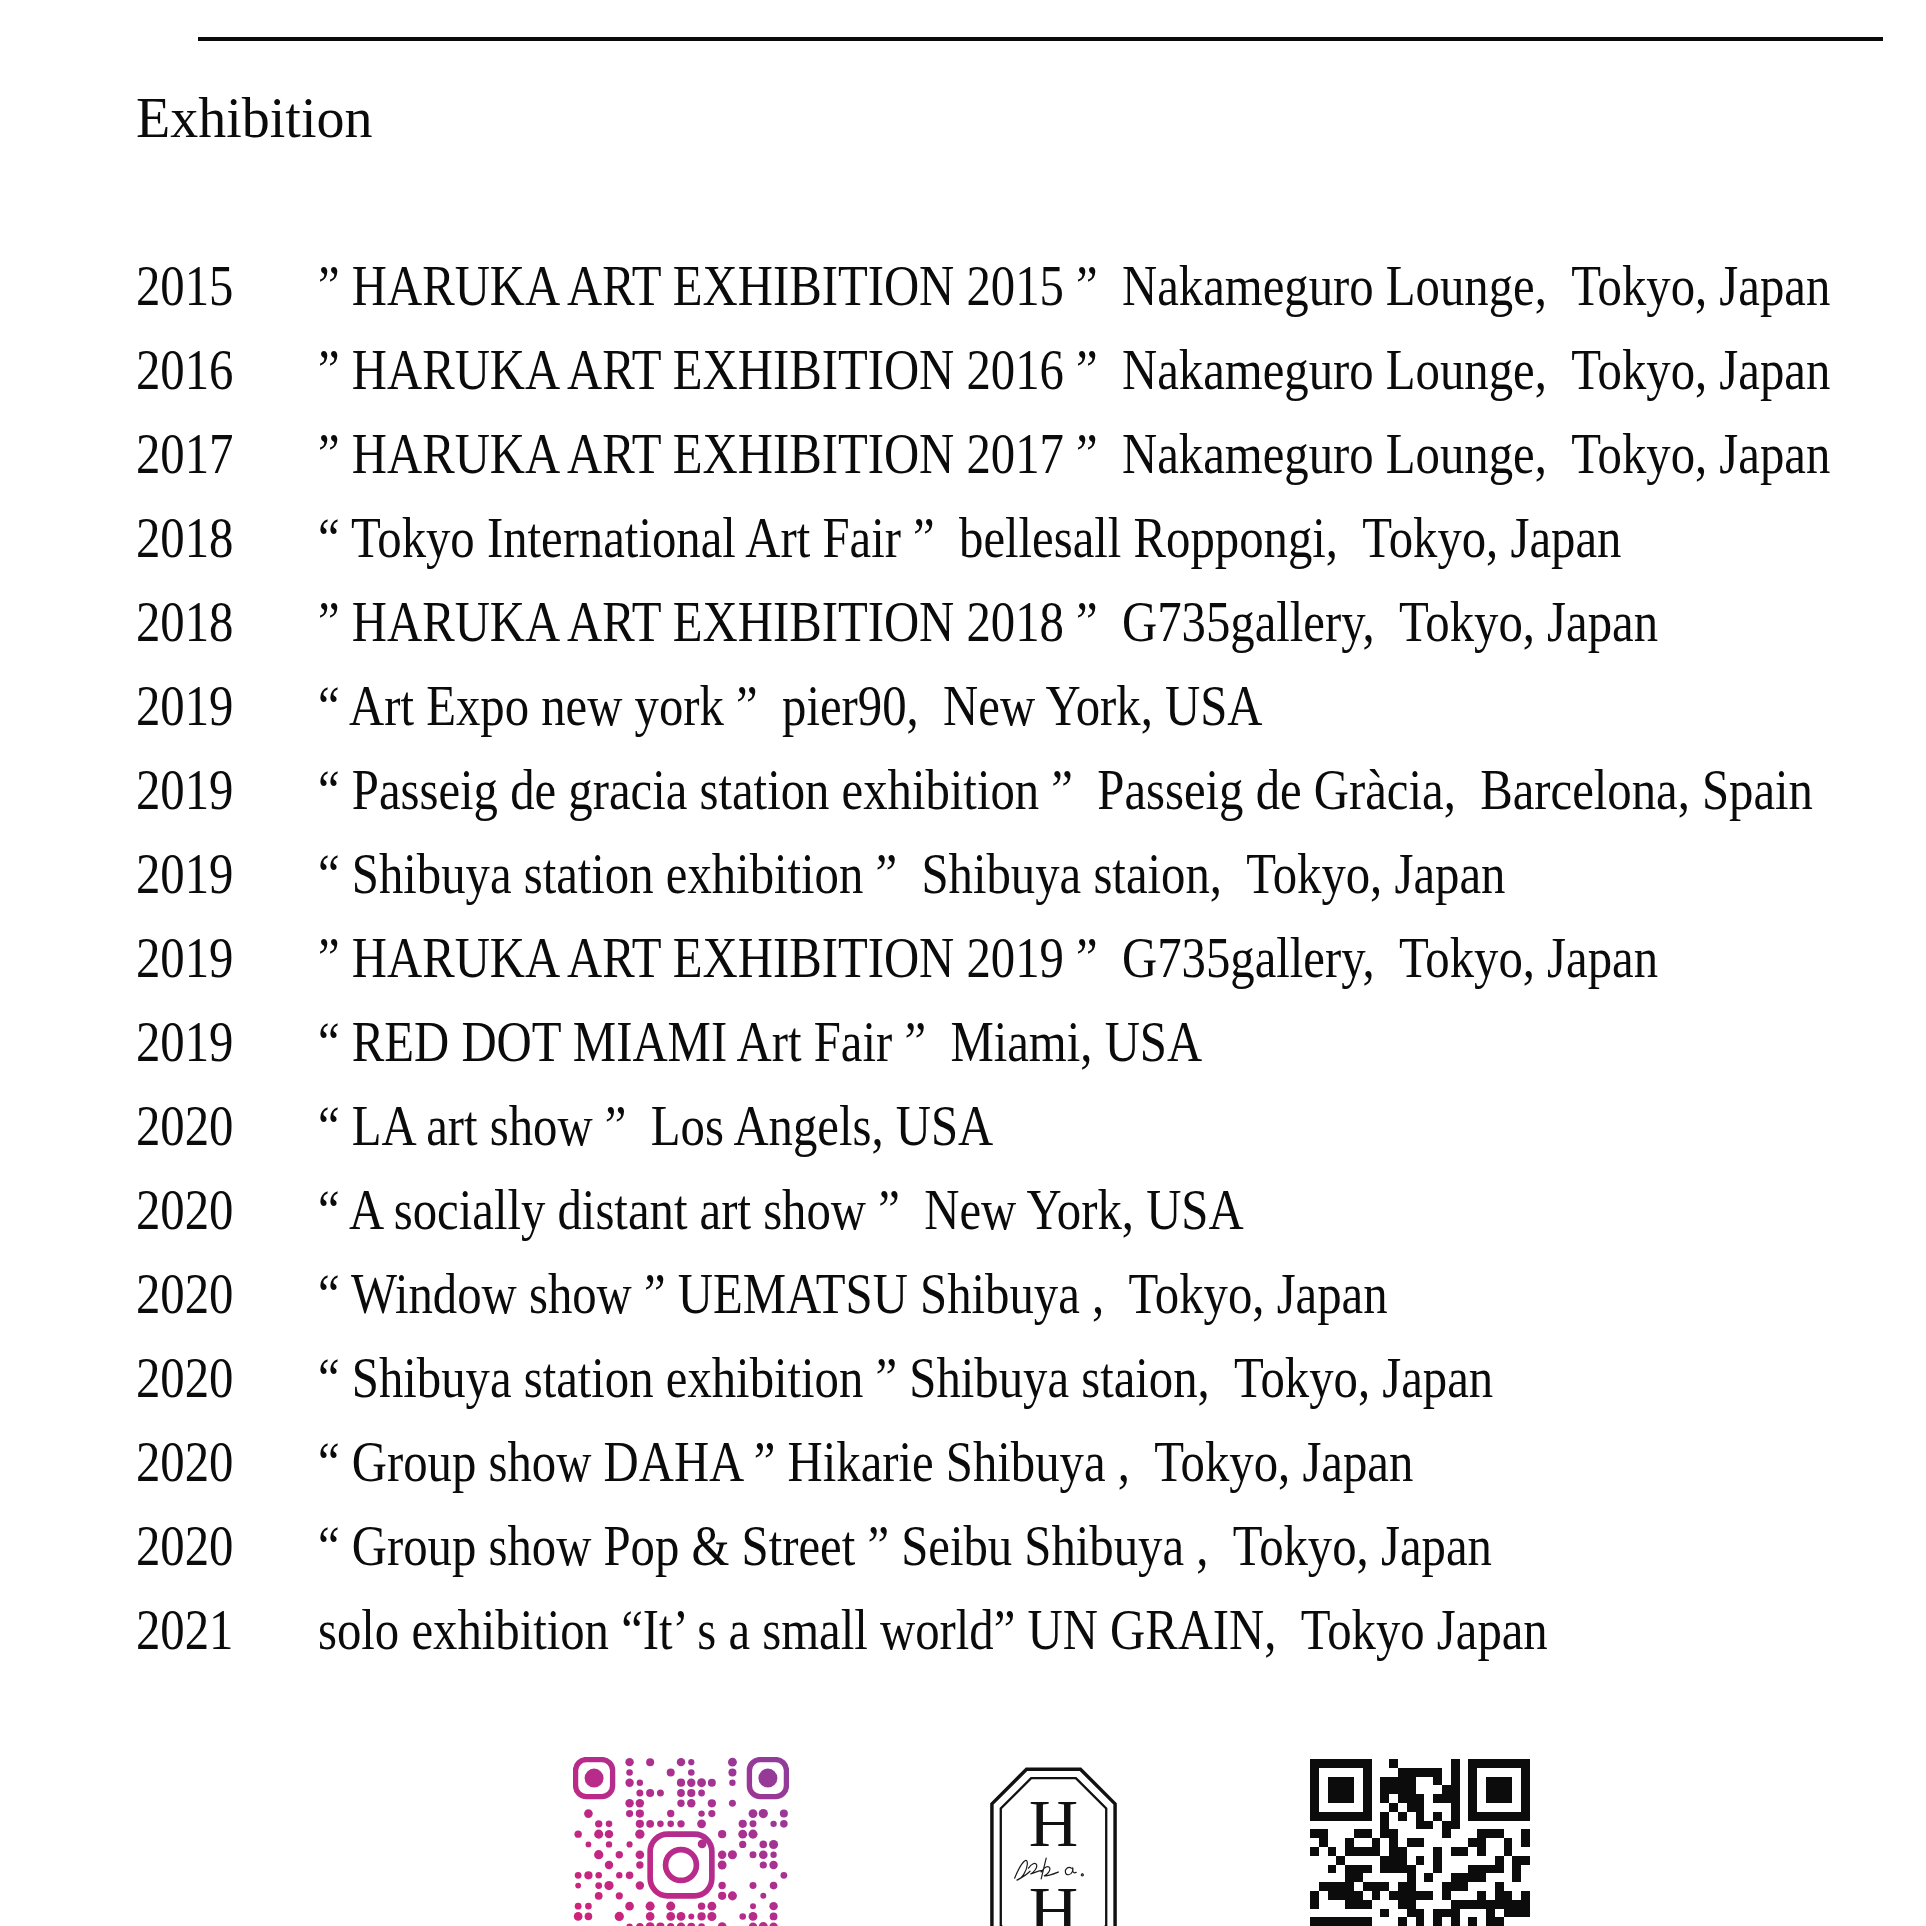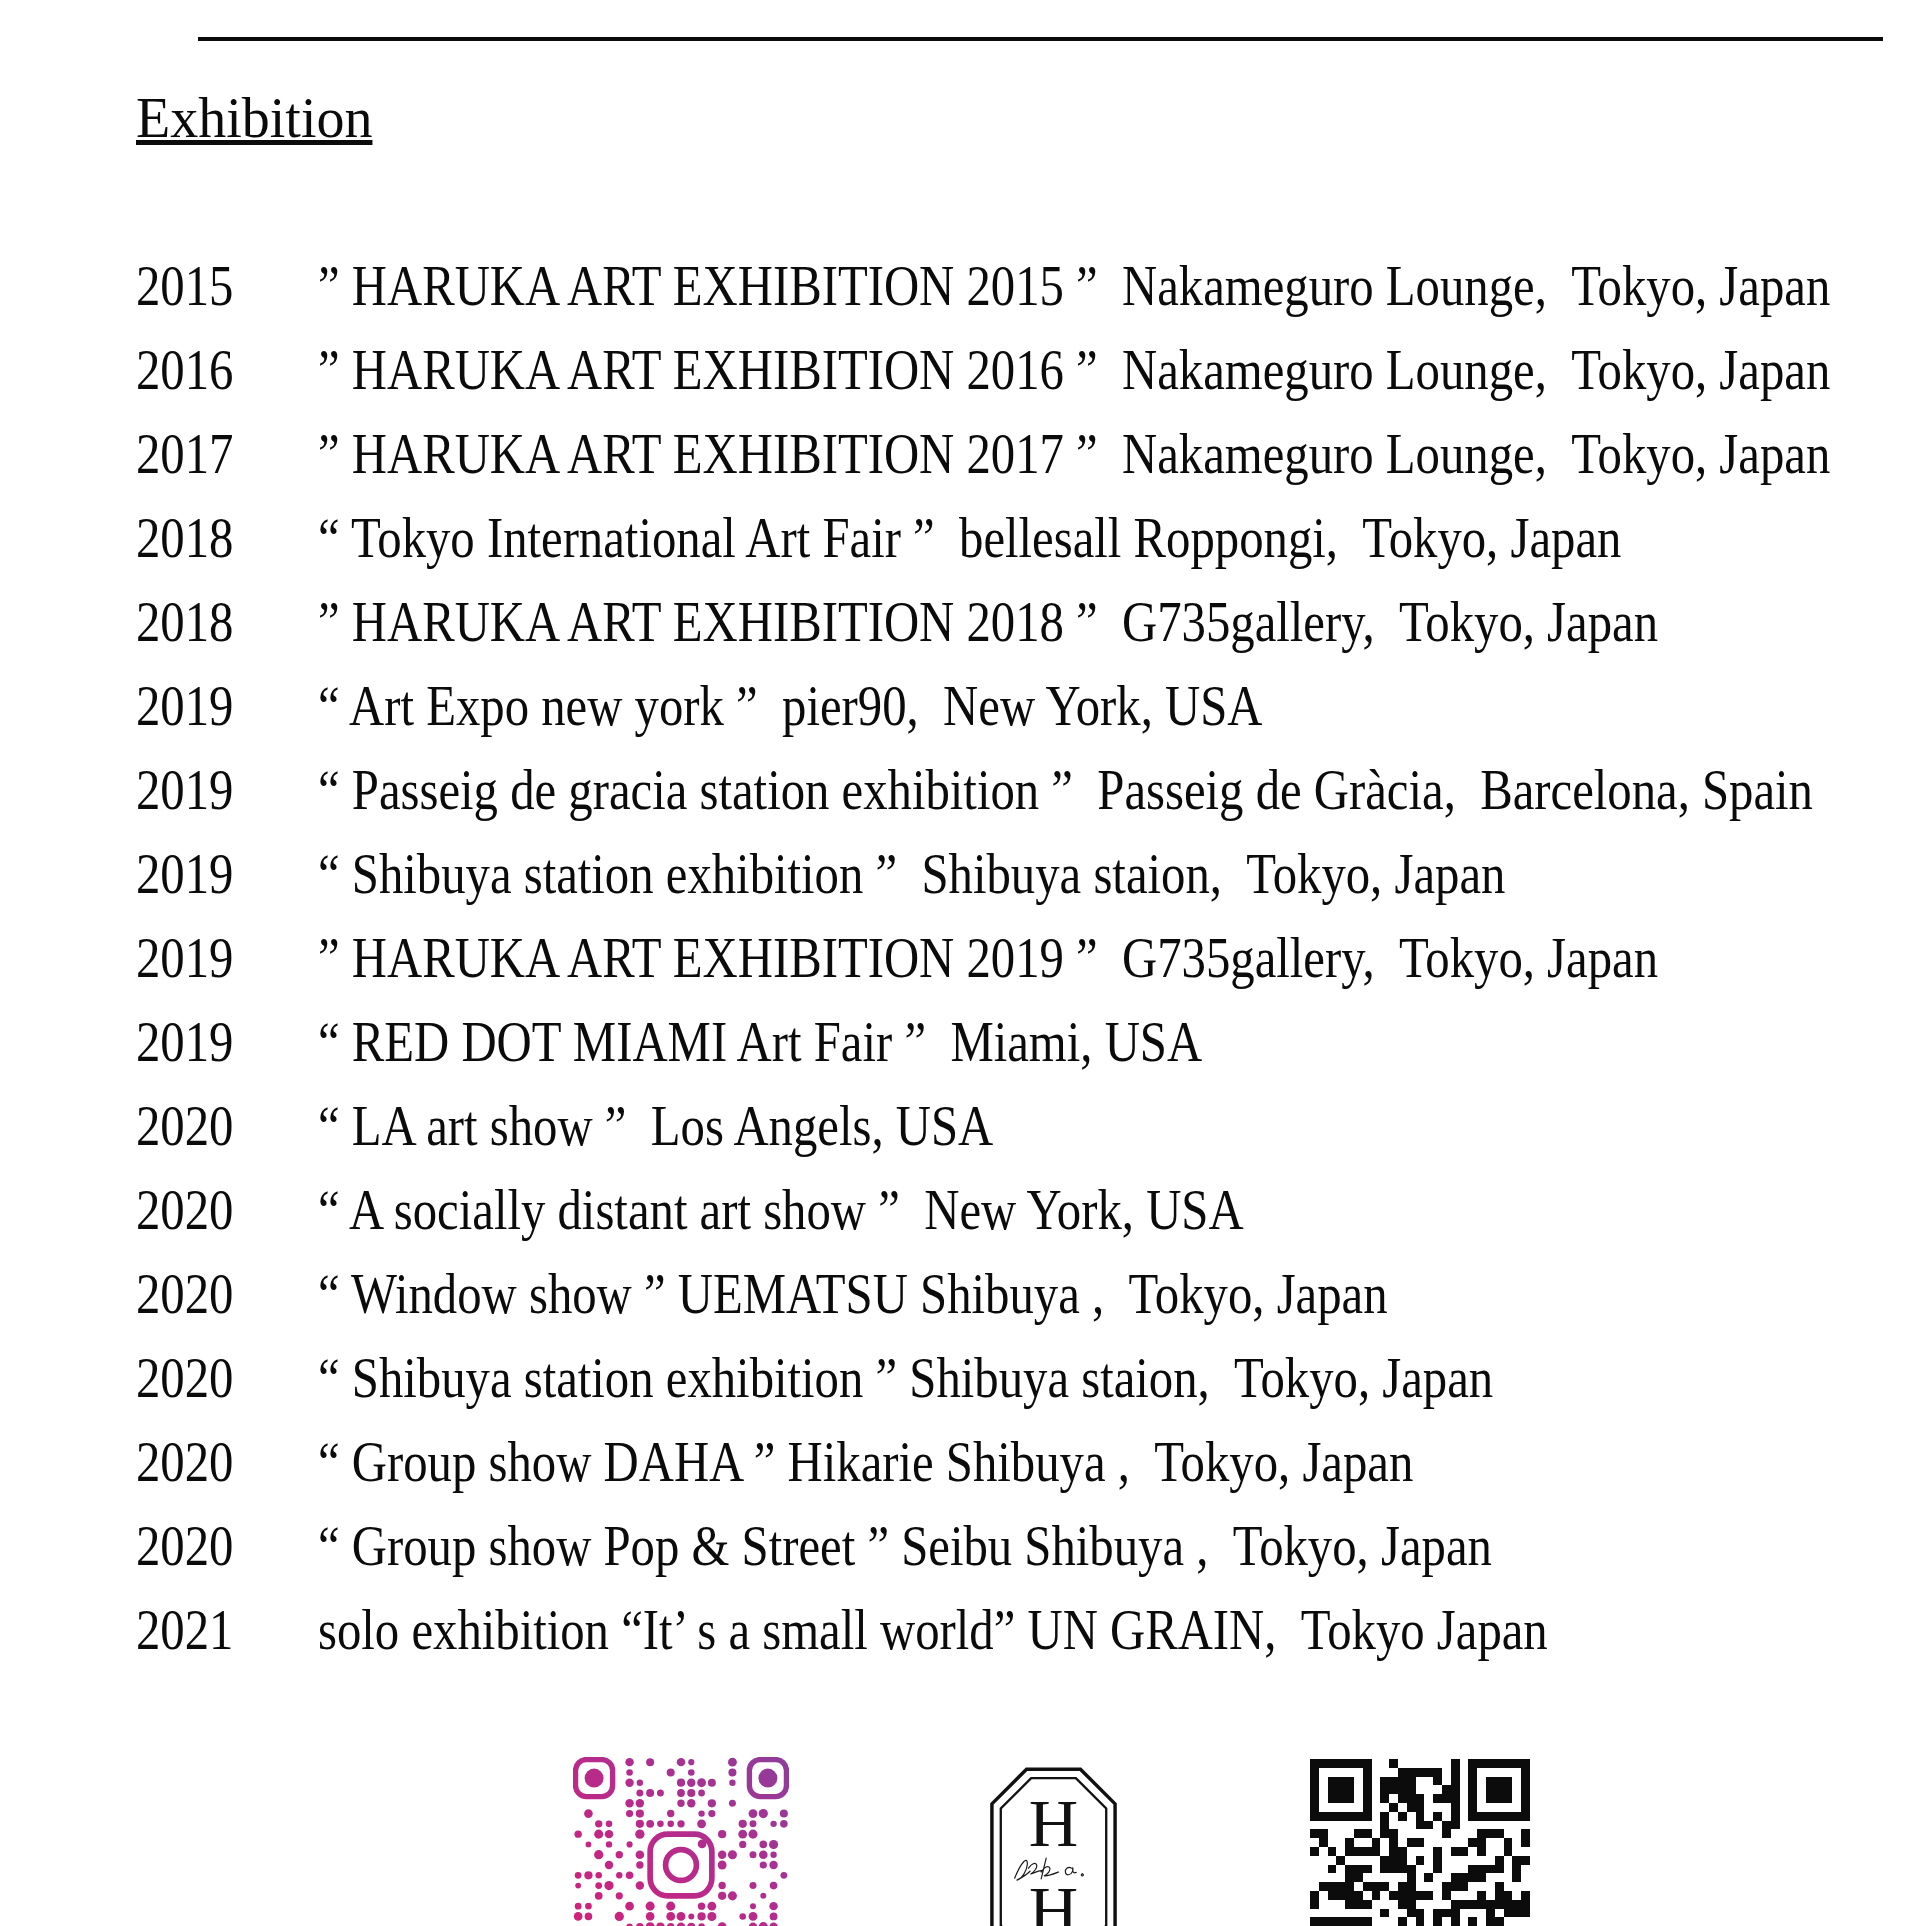--- a/index.html
+++ b/index.html
@@ -4,21 +4,21 @@
 <style>
   html,body{margin:0;padding:0;background:#ffffff;}
   body{
     width:2083px;height:2096px;position:relative;overflow:hidden;
     font-family:"Liberation Serif","DejaVu Serif",serif;
     color:#0b0b0b;
   }
   .rule{position:absolute;left:198px;top:37px;width:1685px;height:3.9px;background:#0a0a0a;}
   .page-title{
     position:absolute;left:136px;top:86px;
-    font-size:56px;line-height:normal;white-space:pre;text-decoration:underline;
+    font-size:56px;line-height:normal;white-space:pre;
   }
   .exh-list{position:absolute;left:136px;top:244px;width:1849px;}
   .row{display:flex;height:84px;line-height:84px;font-size:56px;white-space:pre;}
   .year{display:inline-block;width:182px;flex:0 0 182px;transform:scaleX(0.87);transform-origin:left center;}
   .etext{display:inline-block;transform:scaleX(0.87);transform-origin:left center;white-space:pre;}
   .footer-item{position:absolute;}
   svg{display:block;}
 </style>
 </head>
 <body>

